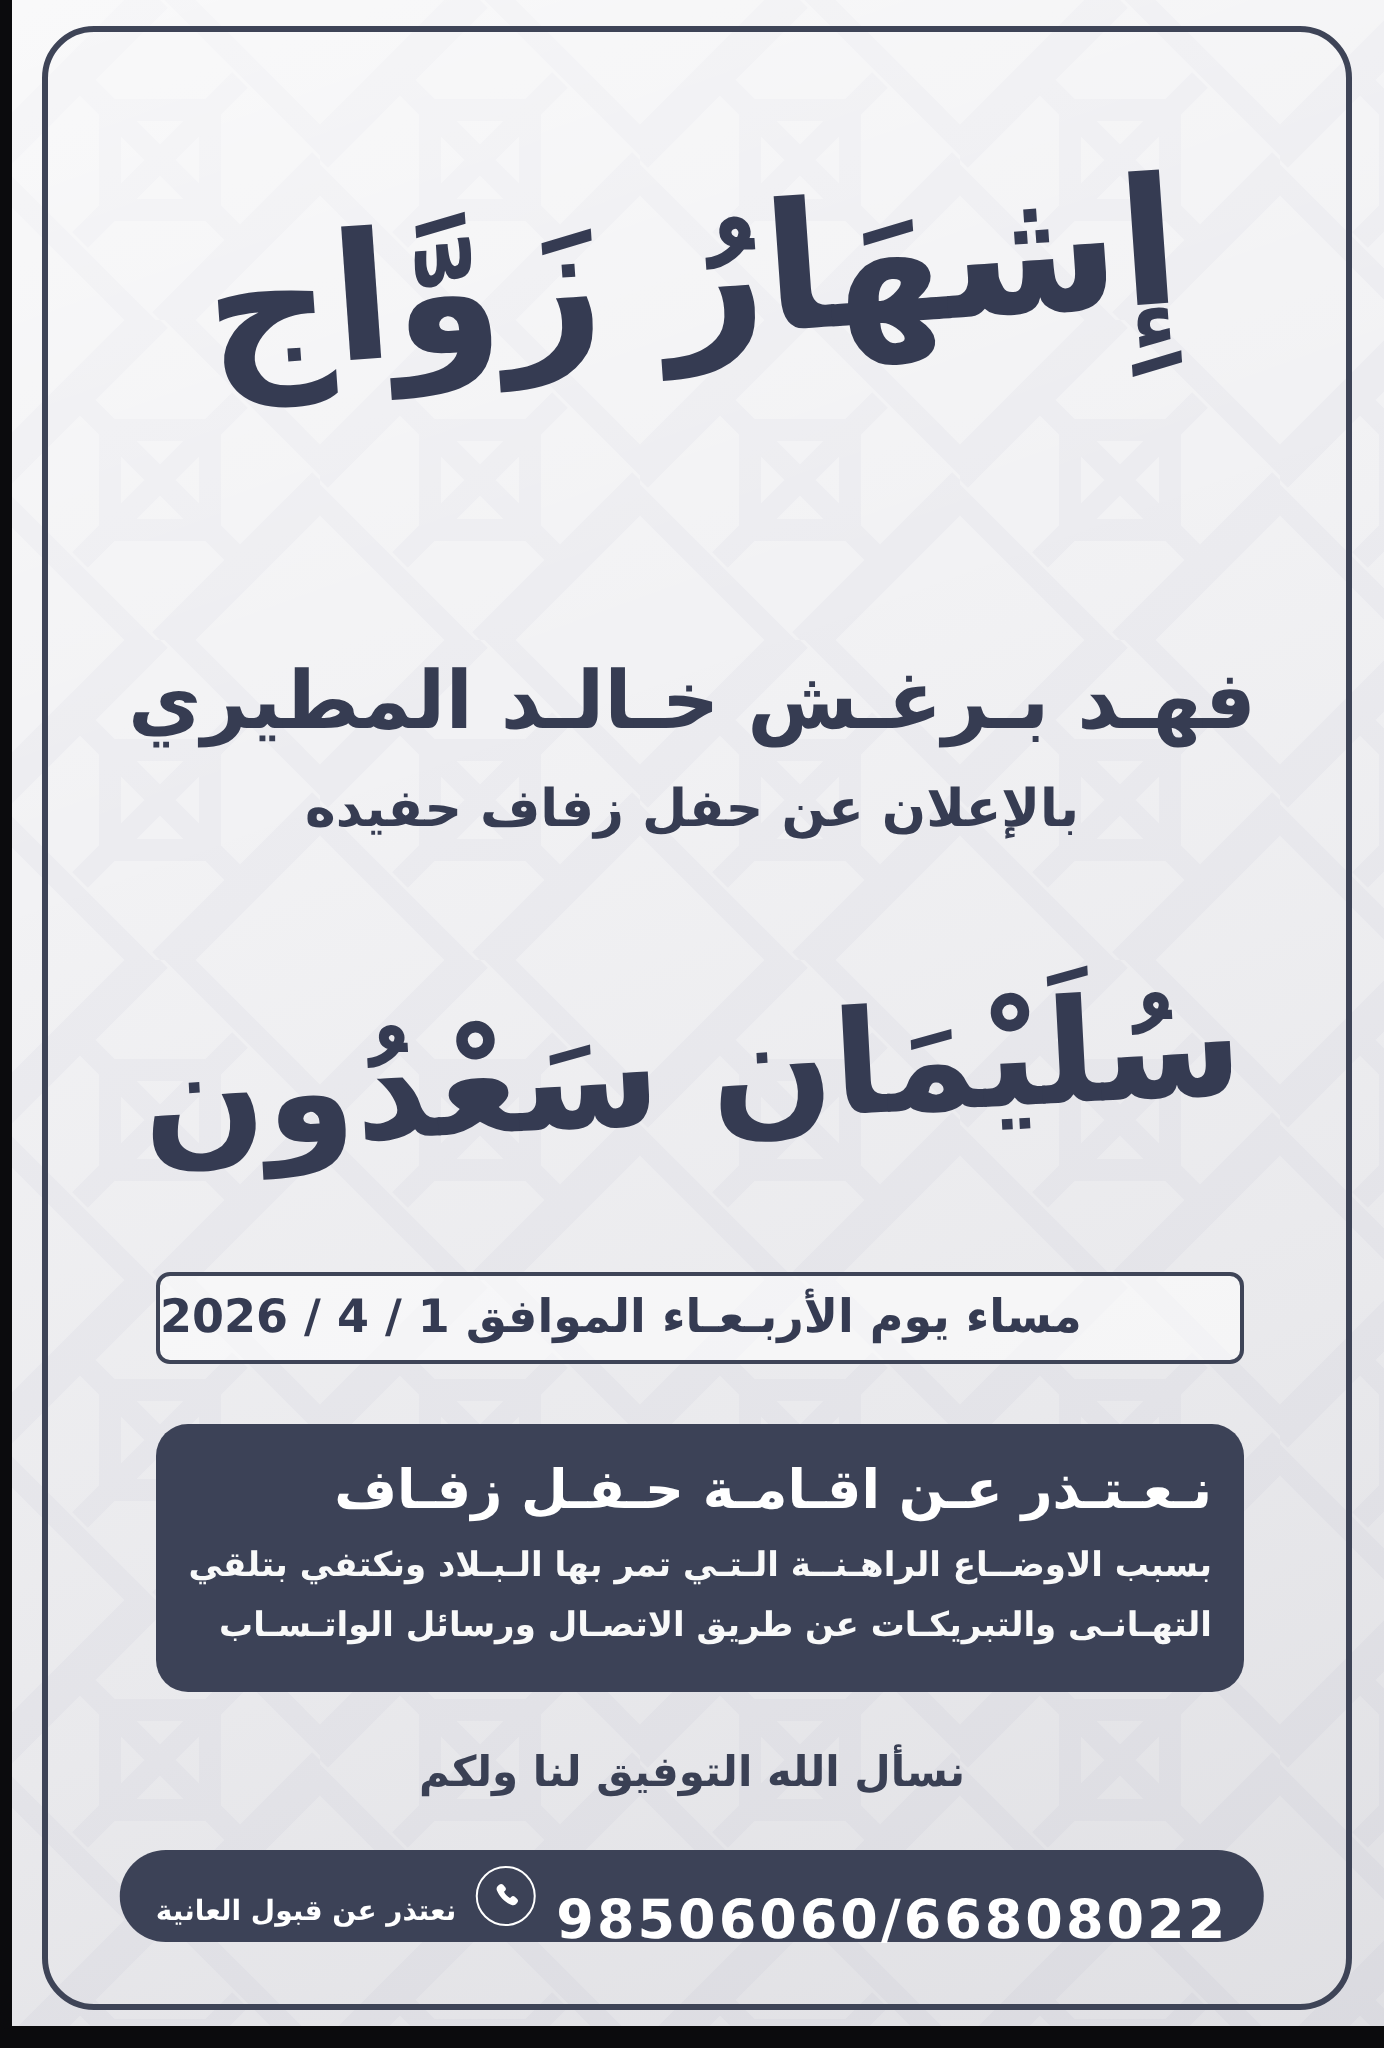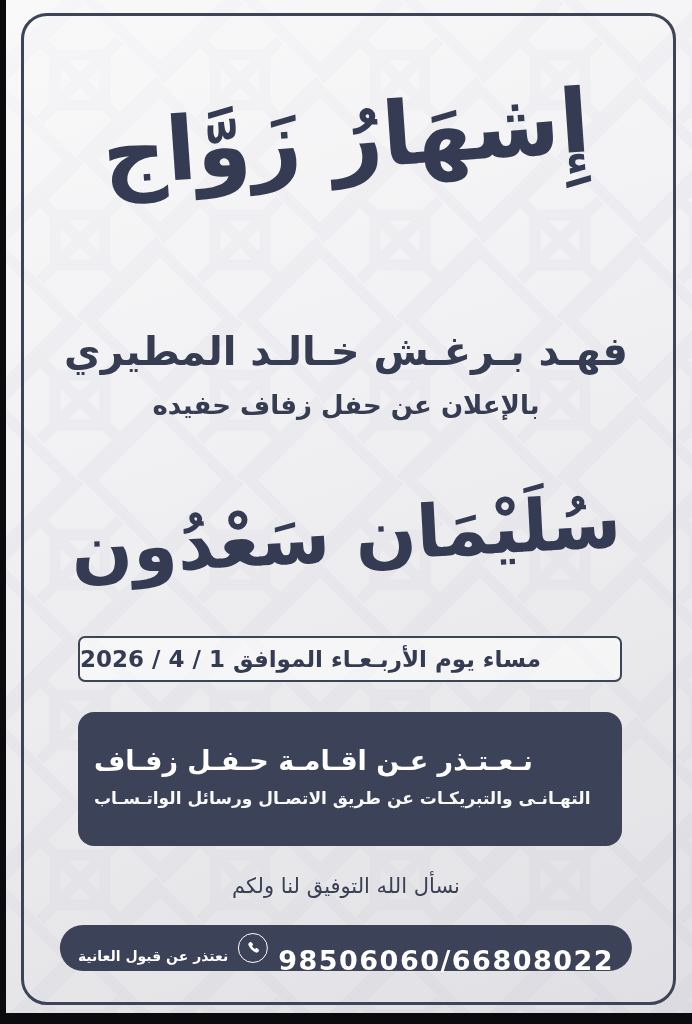--- a/index.html
+++ b/index.html
@@ -47,26 +47,26 @@
     box-sizing:border-box;
     border:2.5px solid #3e4457;border-radius:7px;
     background:rgba(255,255,255,.55);
     display:flex;align-items:center;justify-content:flex-end;
     font-size:23px;font-weight:bold;color:#353b52;
   }
   .apology-box{
     position:absolute;top:712px;left:78px;width:544px;height:134px;
     box-sizing:border-box;
     background:#3c4257;border-radius:16px;color:#ffffff;
-    display:flex;flex-direction:column;align-items:flex-end;justify-content:center;
+    display:flex;flex-direction:column;align-items:flex-start;justify-content:center;
     padding:8px 16px;
   }
   .apology-headline{font-size:27px;font-weight:bold;margin-bottom:8px;}
   .apology-line{font-size:17px;font-weight:bold;line-height:1.75;opacity:.97;}
-  .closing{position:absolute;top:874px;left:0;right:0;font-size:21px;font-weight:normal;color:#3a4054;}
+  .closing{position:absolute;top:874px;left:0;right:0;font-size:21px;font-weight:bold;color:#3a4054;}
   .contact-pill{
     position:absolute;top:925px;left:50%;transform:translateX(-50%);
     height:46px;min-width:462px;box-sizing:border-box;
     background:#3c4257;border-radius:24px;color:#ffffff;
     display:flex;flex-direction:row;align-items:center;justify-content:center;
     gap:10px;padding:0 18px;
     direction:ltr;
   }
   .contact-note{font-size:14px;font-weight:bold;white-space:nowrap;direction:rtl;margin-top:16px;}
   .phone-badge{
@@ -115,20 +115,21 @@
     <div class="announce">بالإعلان عن حفل زفاف حفيده</div>
 
     <div class="groom-callig">سُلَيْمَان سَعْدُون</div>
 
     <div class="date-box">
       <span>مساء يوم الأربـعـاء الموافق 1 / 4 / 2026</span>
     </div>
 
     <div class="apology-box">
       <div class="apology-headline">نـعـتـذر عـن اقـامـة حـفـل زفـاف</div>
+      <div class="apology-line">بسبب الاوضــاع الراهـنــة الـتـي تمر بها الـبـلاد ونكتفي بتلقي</div>
       <div class="apology-line">التهـانـى والتبريكـات عن طريق الاتصـال ورسائل الواتـسـاب</div>
     </div>
 
     <div class="closing">نسأل الله التوفيق لنا ولكم</div>
 
     <div class="contact-pill">
       <span class="contact-note">نعتذر عن قبول العانية</span>
       <span class="phone-badge">
         <svg viewBox="0 0 24 24" xmlns="http://www.w3.org/2000/svg">
           <path fill="#ffffff" d="M7.1 3.6c.8-.8 2.1-.8 2.9 0l1.6 1.8c.7.8.7 2-.1 2.7l-.8.8c.9 2 2.6 3.7 4.6 4.6l.8-.8c.7-.8 1.9-.8 2.7-.1l1.8 1.6c.8.8.8 2.1 0 2.9l-1 1c-.8.8-2 1.1-3.1.7-4.7-1.8-9.4-6.5-11.2-11.2-.4-1.1-.1-2.3.7-3.1z"></path>

